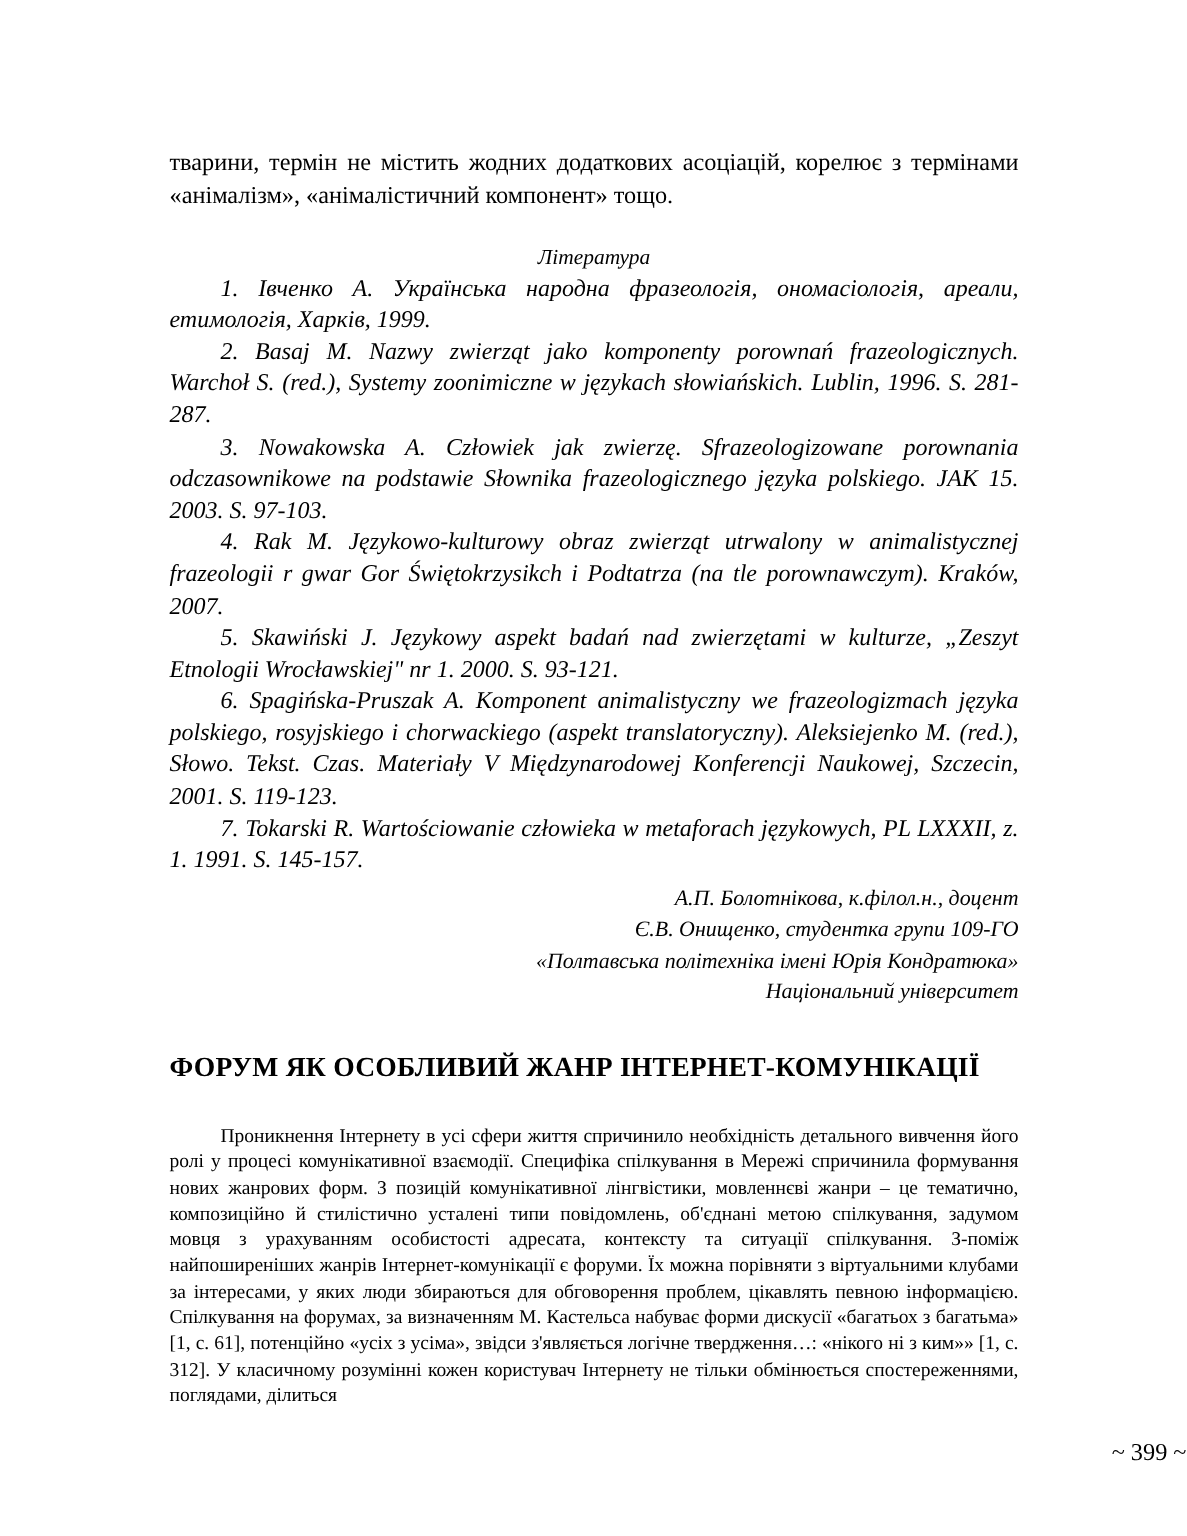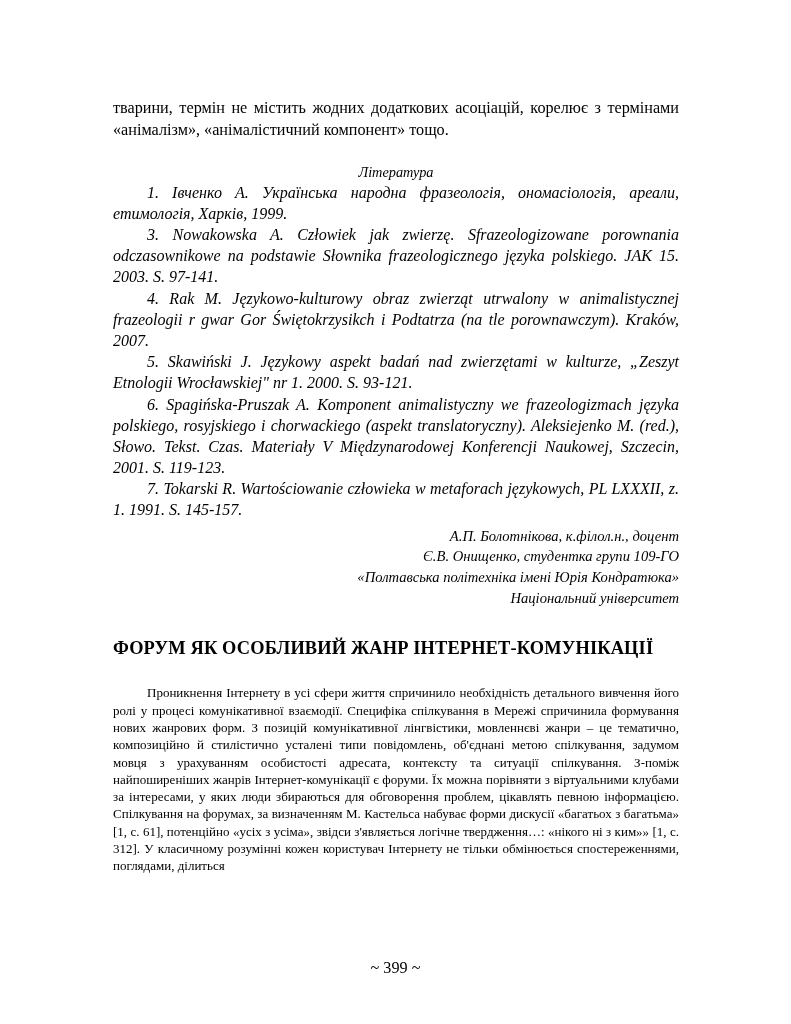--- a/index.html
+++ b/index.html
@@ -104,39 +104,40 @@
   
   .body-text {
     padding-top: 24px;
   }
   
   .page-number {
     position: absolute;
     left: 0;
     right: 0;
     top: 948px;
-    text-align: center;
+    text-align: right;
     font-size: 16.2px;
     line-height: 1;
   }
 </style>
 </head>
 <body>
 
 <div class="page">
 
   <div class="content">
 
     <p class="para intro">тварини, термін не містить жодних додаткових асоціацій, корелює з термінами «анімалізм», «анімалістичний компонент» тощо.</p>
 
     <h2 class="refs-heading">Література</h2>
 
     <ol class="refs">
       <li>1. Івченко А. Українська народна фразеологія, ономасіологія, ареали, етимологія, Харків, 1999.</li>
-      <li>3. Nowakowska A. Człowiek jak zwierzę. Sfrazeologizowane porownania odczasownikowe na podstawie Słownika frazeologicznego języka polskiego. JAK 15. 2003. S. 97-141.</li>
+      <li>2. Basaj M. Nazwy zwierząt jako komponenty porownań frazeologicznych. Warchoł S. (red.), Systemy zoonimiczne w językach słowiańskich. Lublin, 1996. S. 281-287.</li>
+      <li>3. Nowakowska A. Człowiek jak zwierzę. Sfrazeologizowane porownania odczasownikowe na podstawie Słownika frazeologicznego języka polskiego. JAK 15. 2003. S. 97-103.</li>
       <li>4. Rak M. Językowo-kulturowy obraz zwierząt utrwalony w animalistycznej frazeologii r gwar Gor Świętokrzysikch i Podtatrza (na tle porownawczym). Kraków, 2007.</li>
       <li>5. Skawiński J. Językowy aspekt badań nad zwierzętami w kulturze, „Zeszyt Etnologii Wrocławskiej" nr 1. 2000. S. 93-121.</li>
       <li>6. Spagińska-Pruszak A. Komponent animalistyczny we frazeologizmach języka polskiego, rosyjskiego i chorwackiego (aspekt translatoryczny). Aleksiejenko M. (red.), Słowo. Tekst. Czas. Materiały V Międzynarodowej Konferencji Naukowej, Szczecin, 2001. S. 119-123.</li>
       <li>7. Tokarski R. Wartościowanie człowieka w metaforach językowych, PL  LXXXII, z. 1. 1991. S. 145-157.</li>
     </ol>
 
 
     <div class="byline">
       <span class="line">А.П. Болотнікова, к.філол.н., доцент</span>
       <span class="line">Є.В. Онищенко, студентка групи 109-ГО</span>

